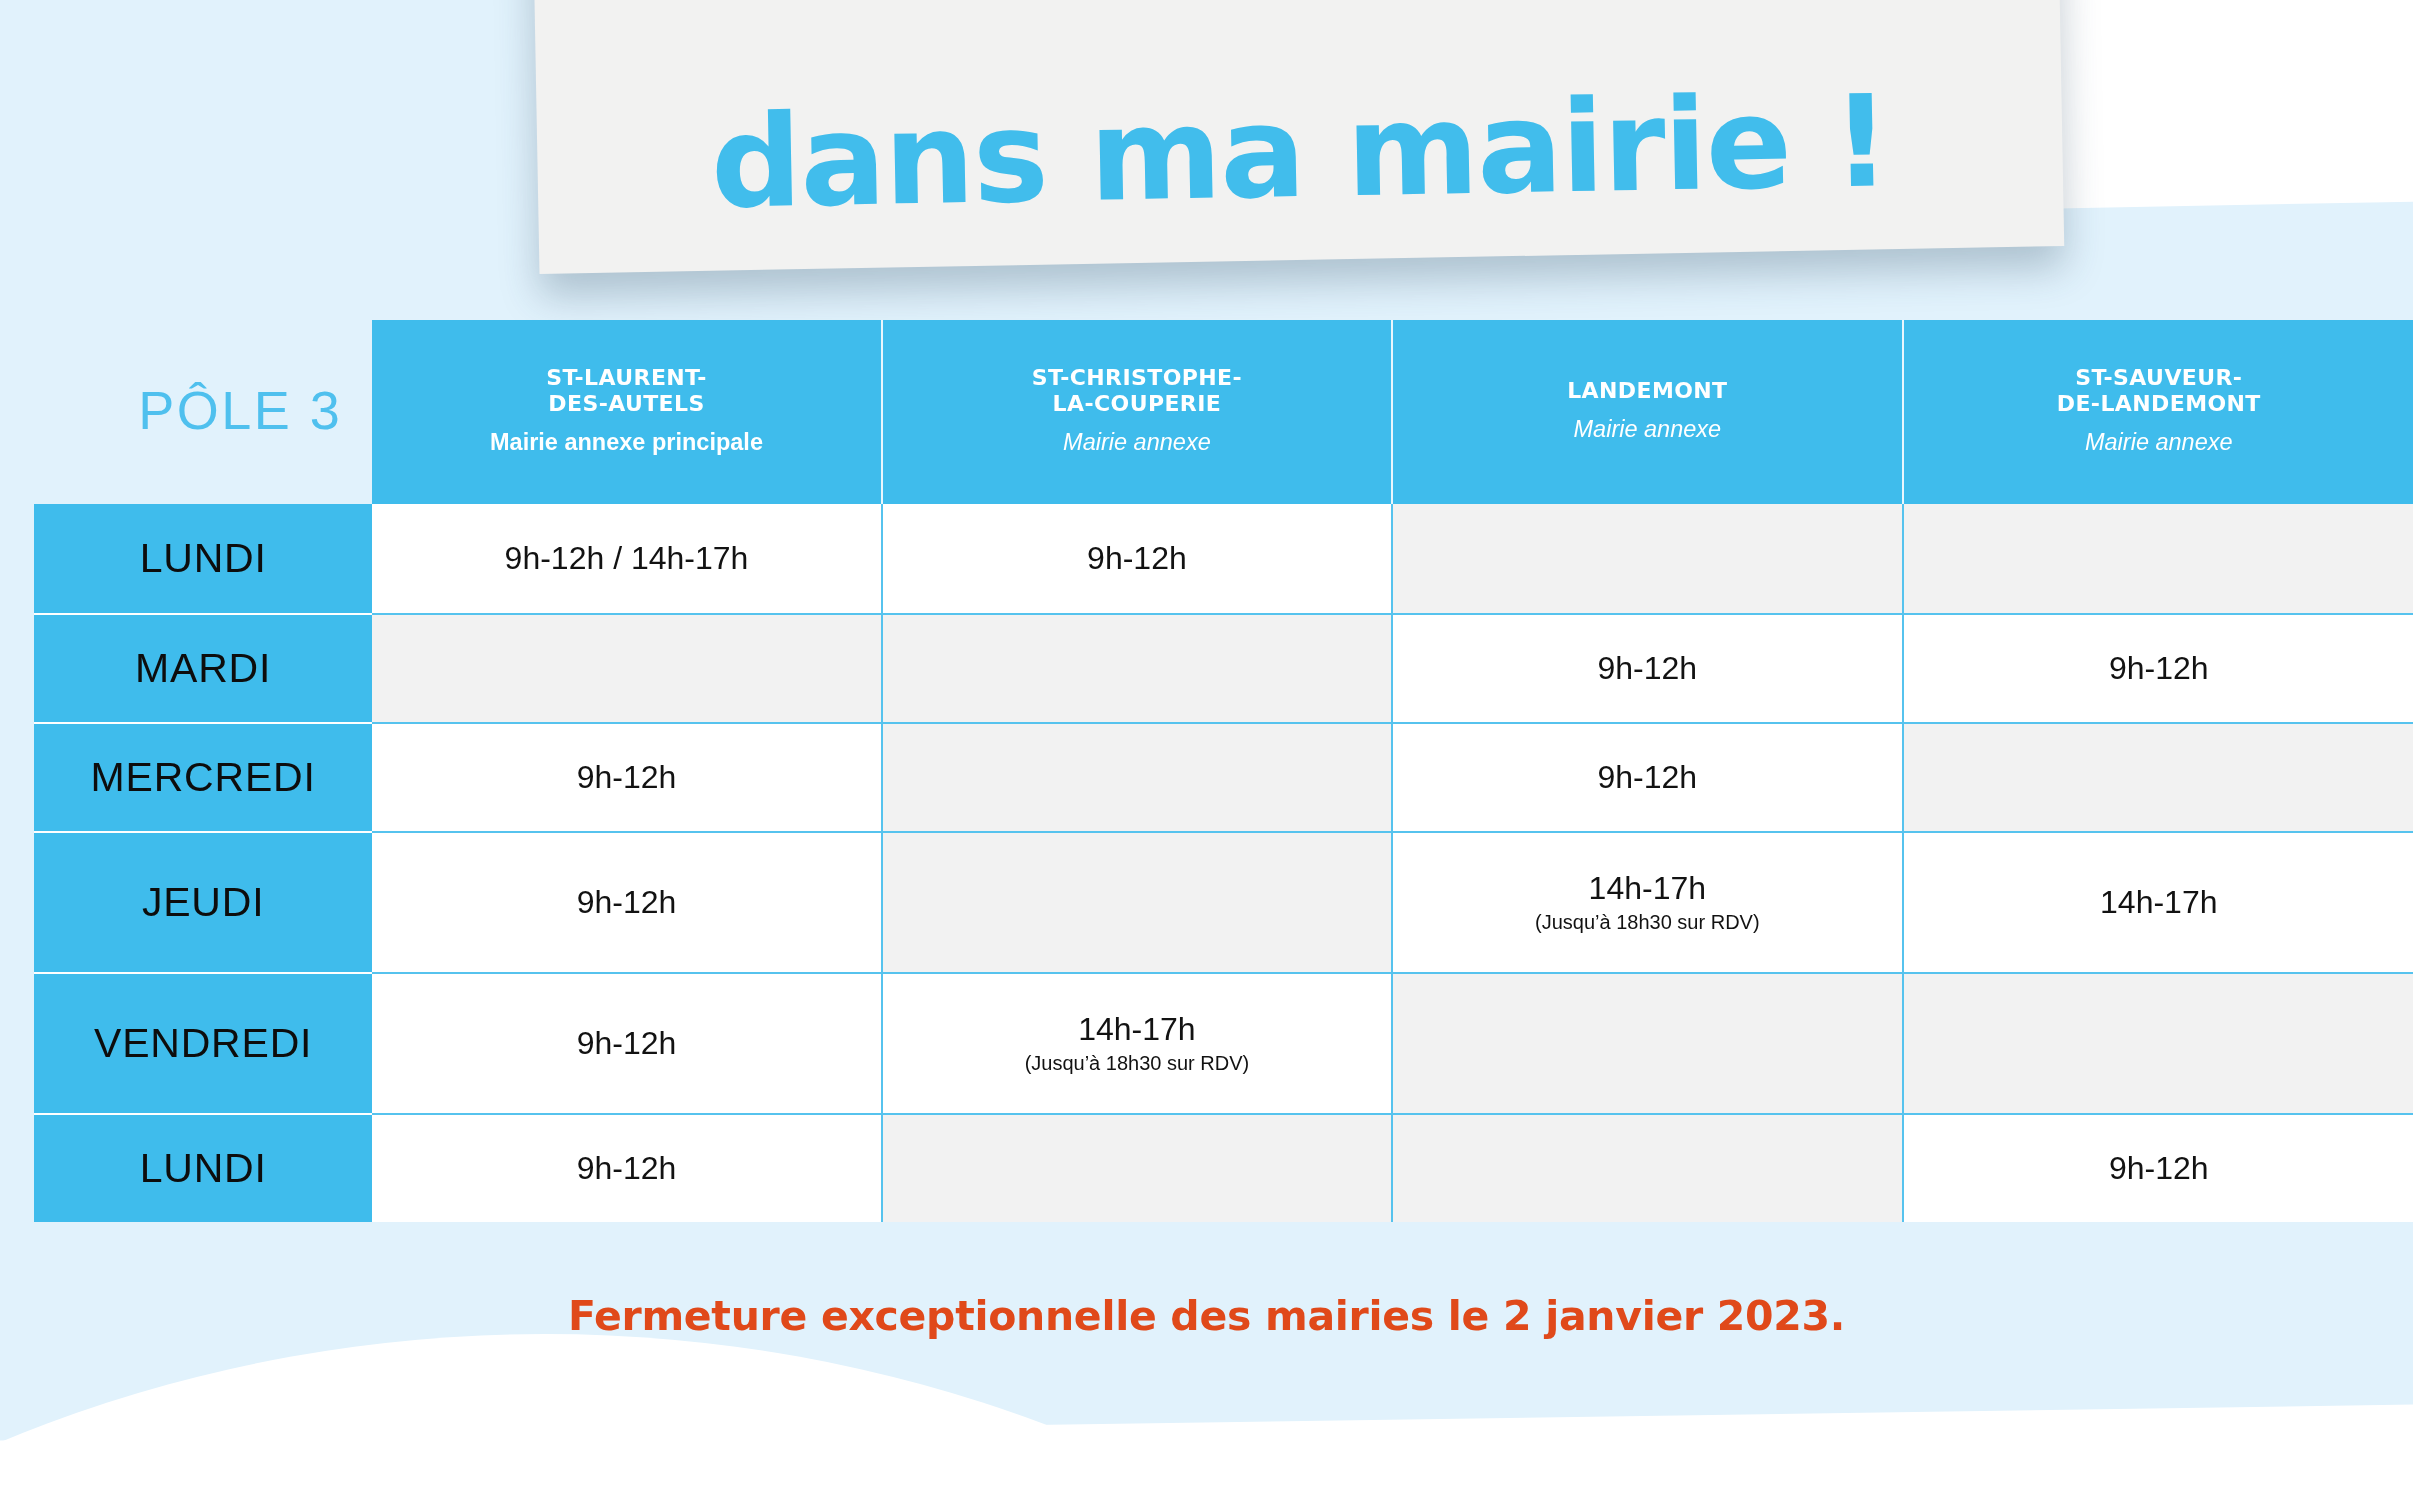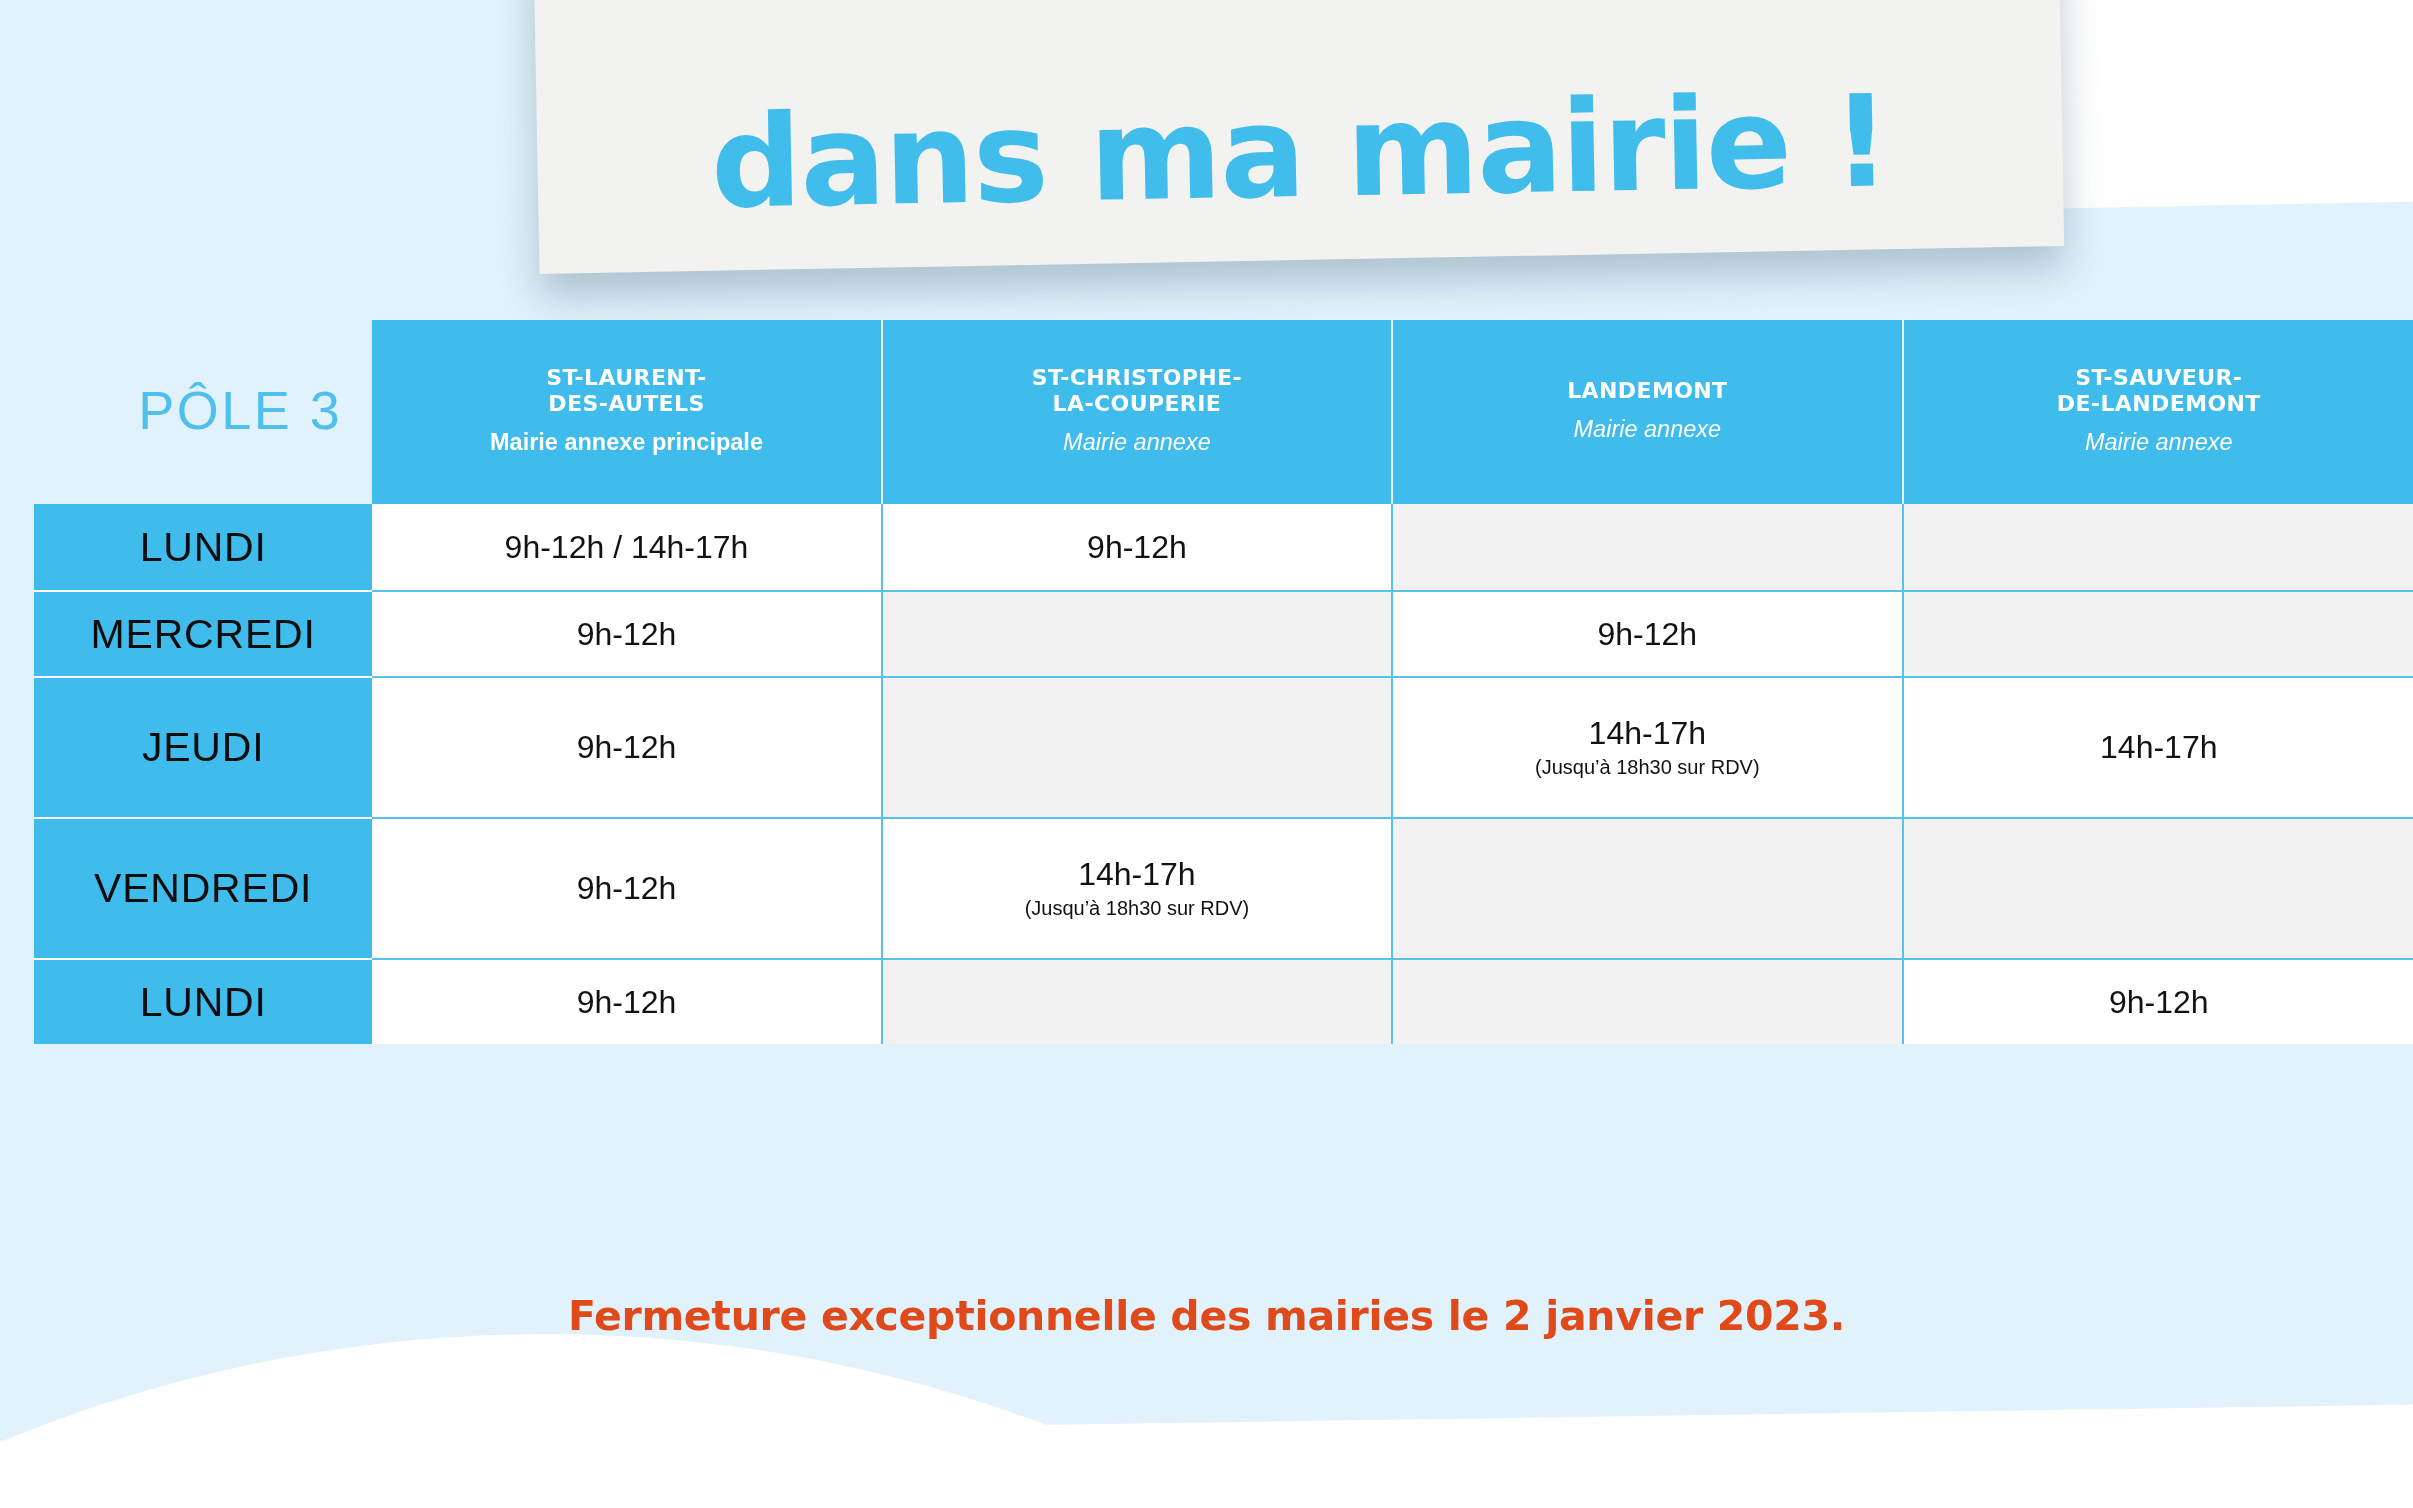--- a/index.html
+++ b/index.html
@@ -182,21 +182,21 @@
   .note {
     font-family: "Liberation Sans", sans-serif;
     font-size: 20px;
     font-weight: 400;
     color: #121212;
     margin-top: 5px;
     white-space: nowrap;
   }
 
   
-  tbody tr { height: 86px; }
+  tbody tr { height: 109px; }
   tbody tr.tall { height: 141px; }
 
   
   .footer-note {
     position: absolute;
     left: 0;
     top: 1292px;
     width: 2413px;
     text-align: center;
     z-index: 10;
@@ -279,20 +279,35 @@
             <div class="time">9h-12h</div>
           </td>
           <td class="cell off">
             <div class="time"></div>
           </td>
           <td class="cell off">
             <div class="time"></div>
           </td>
         </tr>
 
+        <tr>
+          <td class="day">MARDI</td>
+          <td class="cell off">
+            <div class="time"></div>
+          </td>
+          <td class="cell off">
+            <div class="time"></div>
+          </td>
+          <td class="cell on">
+            <div class="time">9h-12h</div>
+          </td>
+          <td class="cell on">
+            <div class="time">9h-12h</div>
+          </td>
+        </tr>
 
         <tr>
           <td class="day">MERCREDI</td>
           <td class="cell on">
             <div class="time">9h-12h</div>
           </td>
           <td class="cell off">
             <div class="time"></div>
           </td>
           <td class="cell on">

